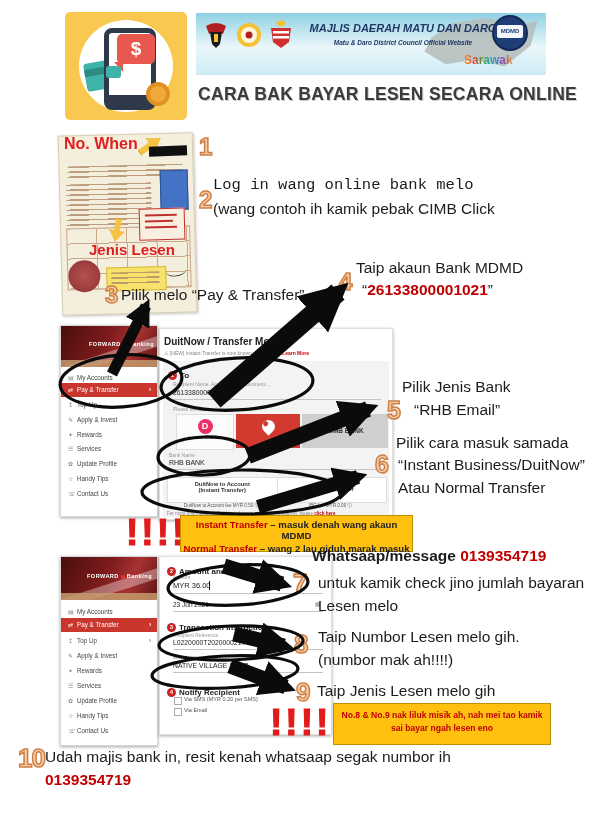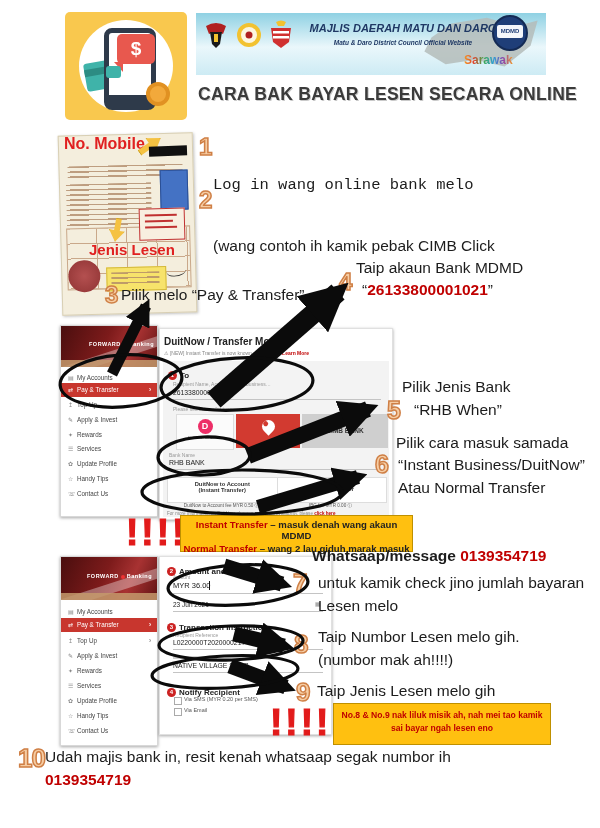--- a/index.html
+++ b/index.html
@@ -97,31 +97,31 @@
       <div class="a" style="left:5px;top:5px;width:32px;height:2px;background:#c03030;"></div>
       <div class="a" style="left:5px;top:11px;width:28px;height:2px;background:#c03030;"></div>
       <div class="a" style="left:5px;top:17px;width:32px;height:2px;background:#c03030;"></div>
     </div>
     <div class="a" style="left:6px;top:124px;width:32px;height:32px;border-radius:50%;background:radial-gradient(circle,#b45050,#8f3333);"></div>
     <div class="a" style="left:44px;top:132px;width:58px;height:22px;background:#f7e36b;border:1px solid #d4b93c;">
       <div class="a linesA" style="left:4px;top:4px;width:48px;height:14px;"></div>
     </div>
     <div class="a" style="left:104px;top:130px;width:20px;height:12px;border-bottom:1.5px solid #333;border-radius:0 0 60% 40%;"></div>
   </div>
-  <div class="a" style="left:64px;top:135px;font-size:16px;font-weight:bold;color:#e02020;">No. Mobile</div>
+  <div class="a" style="left:64px;top:135px;font-size:16px;font-weight:bold;color:#e02020;">No. When</div>
   <div class="a gold-arrow" style="left:137px;top:137px;width:26px;height:17px;transform:rotate(-35deg);"></div>
   <div class="a" style="left:149px;top:146px;width:38px;height:10px;background:#101010;transform:rotate(-2deg);"></div>
   <div class="a gold-arrow" style="left:105px;top:222px;width:24px;height:16px;transform:rotate(100deg);"></div>
   <div class="a" style="left:89px;top:241px;font-size:15px;font-weight:bold;color:#e02020;">Jenis Lesen</div>
 
   <div class="a stepnum" style="left:199px;top:133px;font-size:24px;">1</div>
 
   <div class="a t15" style="left:213px;top:176px;font-family:Liberation Mono, monospace;">Log in wang online bank melo</div>
   <div class="a stepnum" style="left:199px;top:186px;font-size:24px;">2</div>
-  <div class="a t15" style="left:213px;top:200px;margin-top:37px;">(wang contoh ih kamik pebak CIMB Click</div>
+  <div class="a t15" style="left:213px;top:200px;">(wang contoh ih kamik pebak CIMB Click</div>
 
   <div class="a stepnum" style="left:105px;top:281px;font-size:24px;">3</div>
   <div class="a t15" style="left:121px;top:286px;">Pilik melo “Pay &amp; Transfer”</div>
 
   <div class="a stepnum" style="left:339px;top:268px;font-size:24px;">4</div>
   <div class="a t15" style="left:356px;top:259px;">Taip akaun Bank MDMD</div>
   <div class="a t15" style="left:362px;top:281px;"><span>“</span><span class="red">26133800001021</span><span>”</span></div>
 
   <div class="a sidebar appshadow" style="left:60px;top:325px;width:96px;height:190px;">
     <div class="a sbanner" style="left:0;top:0;width:100%;height:41px;">
@@ -201,21 +201,21 @@
         </div>
       <div style="width:50%;text-align:center;font-size:5.8px;font-weight:bold;color:#333;line-height:22px;">Normal Transfer</div>
     </div>
     <div class="a" style="left:7px;top:174px;width:109px;text-align:center;font-size:4.6px;color:#555;">DuitNow to Account fee MYR 0.50 ⓘ</div>
     <div class="a" style="left:116px;top:174px;width:109px;text-align:center;font-size:4.6px;color:#555;">IBG fee MYR 0.00 ⓘ</div>
     <div class="a" style="left:7px;top:182px;font-size:4.6px;color:#888;white-space:nowrap;"><span>For more information on DuitNow, charges and funds availability, please </span><span class="red" style="font-size:4.6px;">click here</span></div>
   </div>
 
   <div class="a t15" style="left:402px;top:378px;">Pilik Jenis Bank</div>
   <div class="a stepnum" style="left:387px;top:396px;font-size:25px;">5</div>
-  <div class="a t15" style="left:414px;top:401px;">“RHB When”</div>
+  <div class="a t15" style="left:414px;top:401px;">“RHB Email”</div>
 
   <div class="a t15" style="left:396px;top:434px;">Pilik cara masuk samada</div>
   <div class="a stepnum" style="left:375px;top:450px;font-size:25px;">6</div>
   <div class="a t15" style="left:398px;top:456px;">“Instant Business/DuitNow”</div>
   <div class="a t15" style="left:398px;top:479px;">Atau Normal Transfer</div>
 
   <div class="a exclaim" style="left:126px;top:512px;">!!!!</div>
   <div class="a warnbox" style="left:180px;top:515px;width:233px;height:37px;padding-top:3px;box-sizing:border-box;">
     <div style="font-size:9.6px;font-weight:bold;color:#222;"><span class="red" style="font-size:9.6px;">Instant Transfer</span><span> – masuk denah wang akaun MDMD</span></div>
     <div style="font-size:9.6px;font-weight:bold;color:#222;margin-top:2px;"><span class="red" style="font-size:9.6px;">Normal Transfer</span><span> – wang 2 lau giduh marak masuk</span></div>

